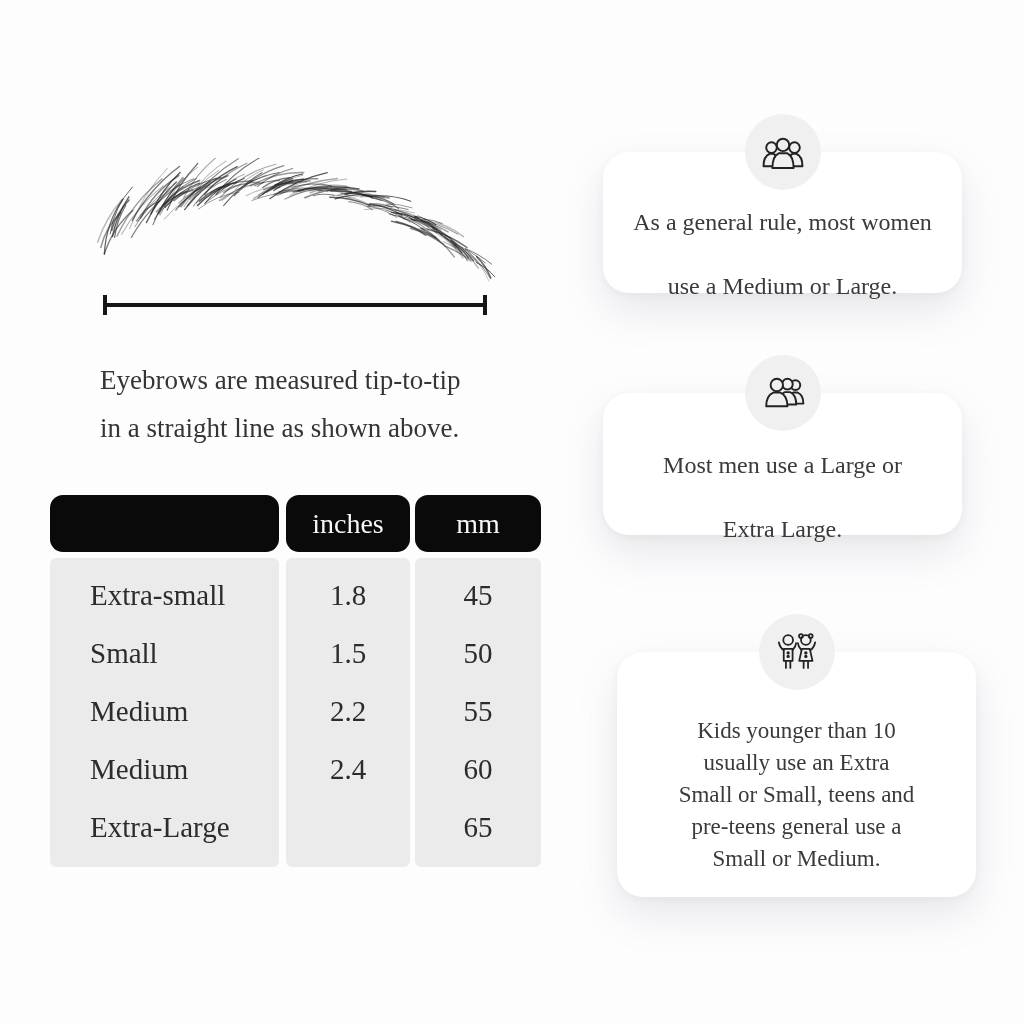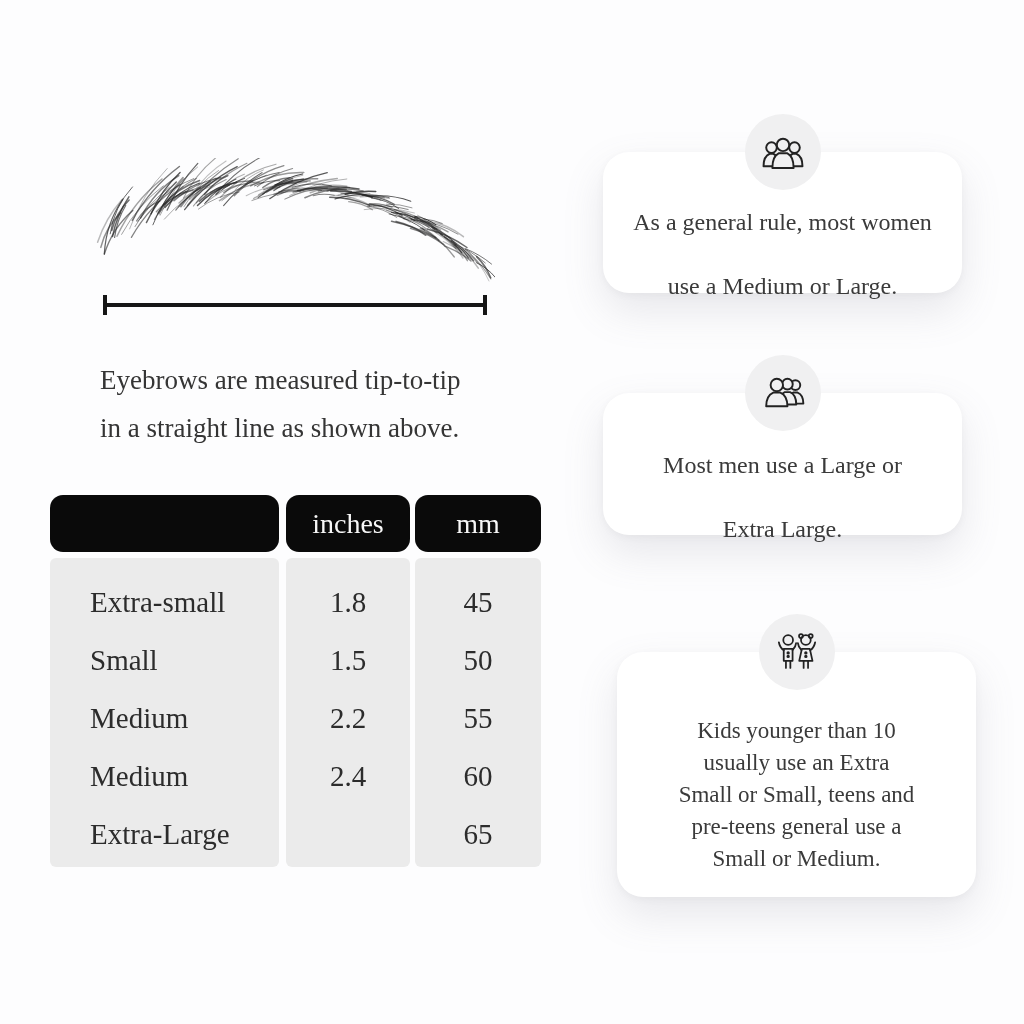--- a/index.html
+++ b/index.html
@@ -16,21 +16,21 @@
   .caption{position:absolute;left:79px;top:356px;width:430px;font-size:27px;line-height:48px;color:#353535;margin-left:21px;}
   .caption .cap-line{white-space:nowrap;}
   
   .size-table{position:absolute;left:50px;top:495px;width:491px;height:372px;}
   .th{position:absolute;top:0;height:57px;background:#0a0a0a;border-radius:13px;color:#f7f7f7;
       display:flex;align-items:center;justify-content:center;font-size:28px;}
   .colpos1{left:0;width:229px;}
   .colpos2{left:236px;width:124px;}
   .colpos3{left:365px;width:126px;}
   .tb{position:absolute;top:63px;height:309px;background:#ebebeb;border-radius:6px;
-      box-sizing:border-box;padding-top:15px;}
+      box-sizing:border-box;padding-top:8px;}
   .cell{height:58px;display:flex;align-items:center;justify-content:center;font-size:29px;color:#2c2c2c;}
   .tb.colpos1 .cell{justify-content:flex-start;padding-left:40px;box-sizing:border-box;}
   
   .card{position:absolute;left:603px;width:359px;background:#ffffff;border-radius:26px;
         box-shadow:0 18px 40px rgba(120,120,135,.16),0 2px 8px rgba(0,0,0,.04);
         display:flex;flex-direction:column;align-items:center;justify-content:center;box-sizing:border-box;}
   .card-1{top:152px;height:141px;padding-top:34px;}
   .card-2{top:393px;height:142px;padding-top:38px;font-family:Liberation Serif, serif;}
   .card-3{top:652px;height:245px;padding-top:40px;margin-left:14px;}
   .badge{position:absolute;left:50%;top:-38px;transform:translateX(-50%);

